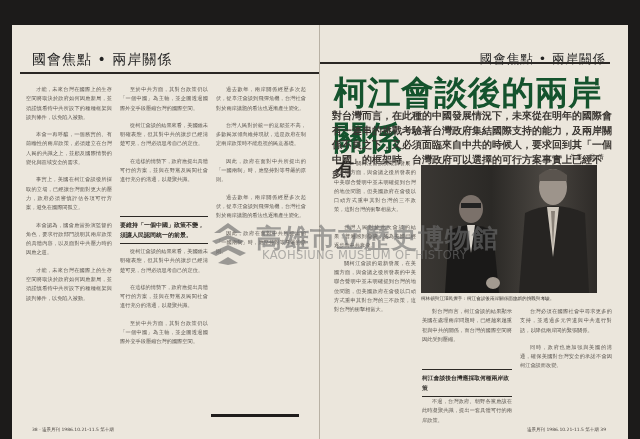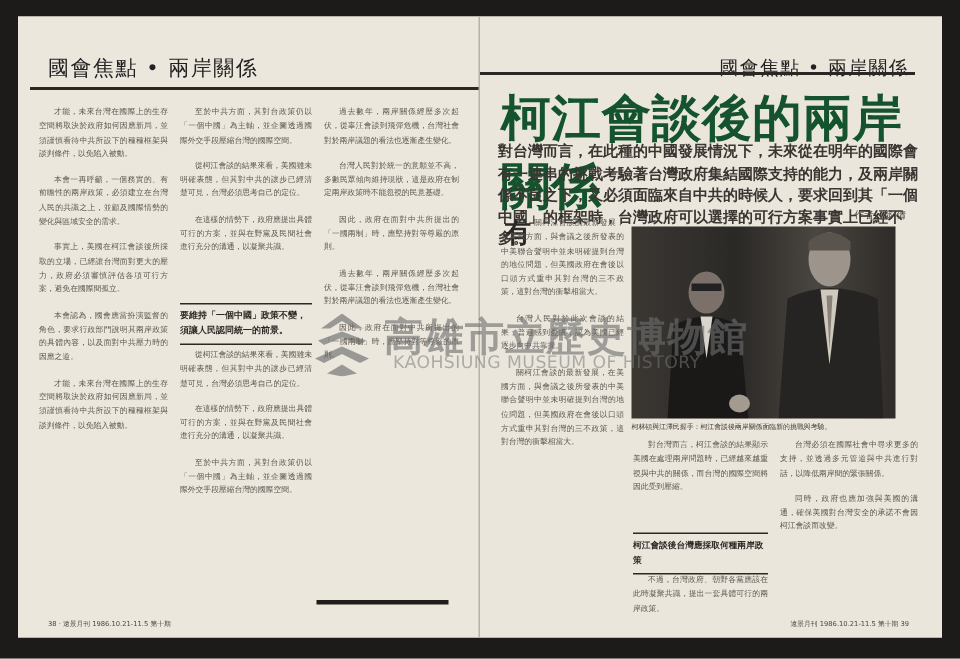--- a/index.html
+++ b/index.html
@@ -1,17 +1,17 @@
 <!DOCTYPE html>
 <html><head>
 <meta charset="utf-8">
 <style>
   html,body{margin:0;padding:0;}
   body{width:640px;height:439px;background:#1c1b1a;position:relative;overflow:hidden;font-family:"DejaVu Serif",serif;}
-  .spread{position:absolute;left:12px;top:11px;width:616px;height:414px;background:#ebe6dc;}
+  .spread{position:absolute;left:12px;top:25px;width:616px;height:414px;background:#ebe6dc;}
   .page{position:absolute;top:0;height:414px;overflow:hidden;}
   .page.left{left:0;width:308px;background:#ece7dd;}
   .page.right{left:308px;width:308px;background:#ebe6dc;}
   .spine{position:absolute;left:307px;top:0;width:1px;height:414px;background:#b8b1a4;}
   .section-head{position:absolute;top:26px;font-family:"DejaVu Sans",sans-serif;font-size:14px;color:#222;letter-spacing:1px;}
   .left .section-head{left:20px;}
   .right .section-head{right:22px;font-size:12.5px;}
   .rule{position:absolute;height:2px;background:#2a2724;}
   .col{position:absolute;font-size:5.2px;line-height:9.3px;color:#5b5650;word-break:break-all;text-align:justify;}
   .col p{margin:0 0 8px 0;text-indent:10px;}

